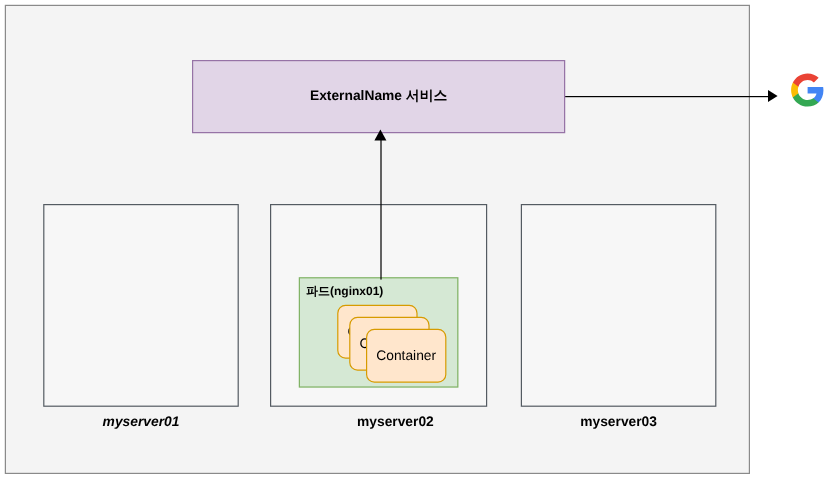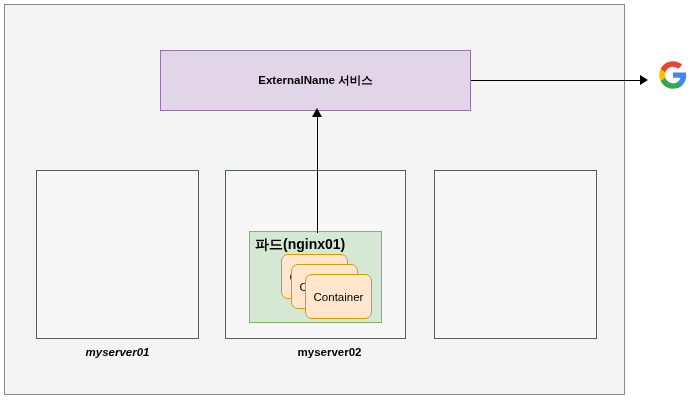--- a/index.html
+++ b/index.html
@@ -81,21 +81,21 @@
     width: 133px;
     height: 92px;
     background: #d5e8d4;
     border: 1px solid #82b366;
     box-sizing: border-box;
   }
   #pod-label {
     position: absolute;
     left: 5px;
     top: 4px;
-    font-size: 14px;
+    font-size: 10px;
     font-weight: bold;
     color: #000000;
     white-space: nowrap;
     text-align: right;
   }
   
   .container-box {
     position: absolute;
     width: 67px;
     height: 45px;
@@ -192,20 +192,21 @@
       </div>
       <div class="container-box" style="left:55px; top:42px; z-index:5;">
         <span>Container</span>
       </div>
     </div>
   </div>
   <div class="server-box" id="server-box-2"></div>
 
   <div class="server-label" id="server-label-0">myserver01</div>
   <div class="server-label" id="server-label-1">myserver02</div>
+  <div class="server-label" id="server-label-2">myserver03</div>
 
   <div id="arrow-v-line"></div>
   <div id="arrow-v-head"></div>
 
   <div class="arrow-line-h" id="arrow-h-line"></div>
   <div id="arrow-h-head"></div>
 
   <div id="google-logo">
     <svg width="30" height="30" viewBox="0 0 48 48">
       <path fill="#4285f4" d="M45.12 24.5c0-1.56-.14-3.06-.4-4.5H24v8.51h11.84c-.51 2.75-2.06 5.08-4.39 6.64v5.52h7.11c4.16-3.83 6.56-9.47 6.56-16.17z"></path>

